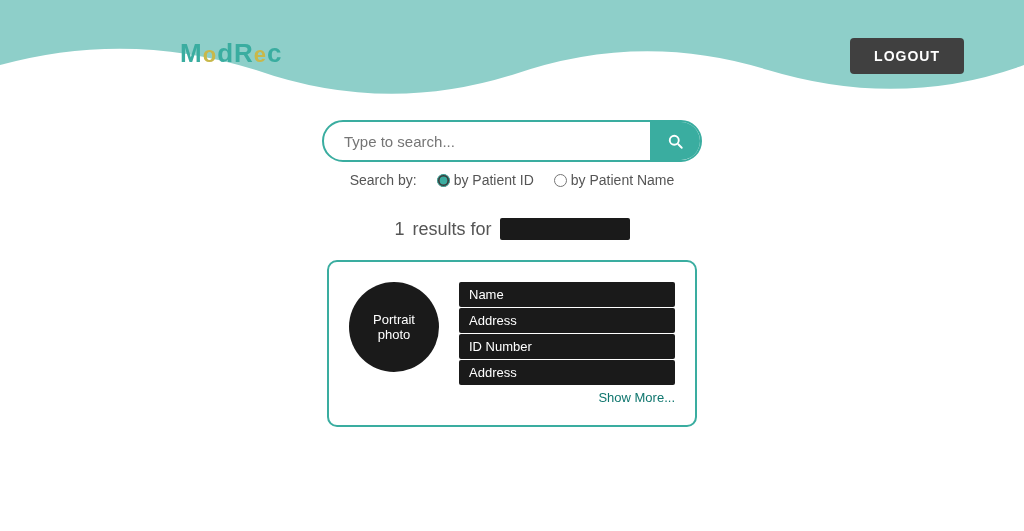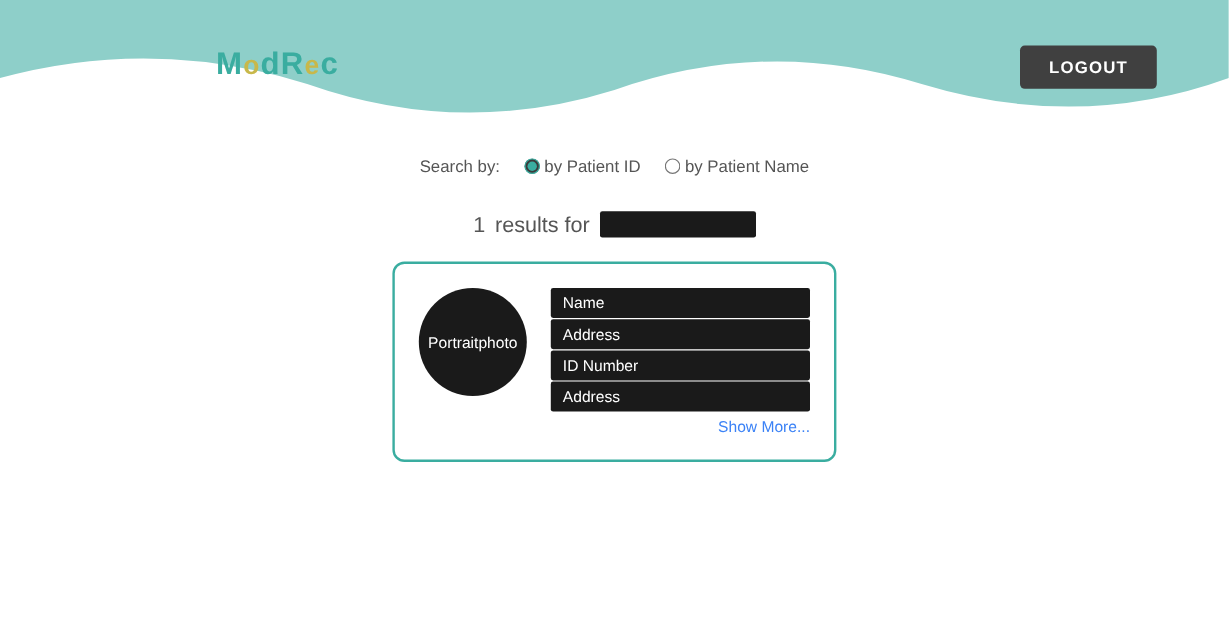--- a/index.html
+++ b/index.html
@@ -166,21 +166,21 @@
       gap: 20px;
       background: white;
     }
 
     .portrait-circle {
       width: 90px;
       height: 90px;
       border-radius: 50%;
       background: #1a1a1a;
       display: flex;
-      flex-direction: row;
+      flex-direction: column;
       align-items: center;
       justify-content: center;
       color: white;
       font-size: 13px;
       text-align: center;
       flex-shrink: 0;
     }
 
     .patient-info {
       flex: 1;
@@ -193,21 +193,21 @@
       background: #1a1a1a;
       color: white;
       padding: 5px 10px;
       font-size: 13px;
       border-radius: 2px;
       min-width: 140px;
     }
 
     .show-more {
       align-self: flex-end;
-      color: #3b82f6;
+      color: #0f766e;
       font-size: 13px;
       cursor: pointer;
       text-decoration: none;
       margin-top: 4px;
     }
   </style>
 </head>
 <body>
 
 <div class="header-wave">
@@ -217,20 +217,28 @@
 </div>
 
 <div class="logo">
   M<span class="letter-o1">o</span>dR<span class="letter-o2">e</span>c
 </div>
 
 <button class="logout-btn">LOGOUT</button>
 
 <div class="main-content">
 
+  <div class="search-container">
+    <input class="search-input" type="text" placeholder="Type to search..." style="">
+    <button class="search-btn">
+      <svg class="search-icon-svg" viewBox="0 0 24 24">
+        <path d="M21 21l-4.35-4.35M17 11A6 6 0 1 1 5 11a6 6 0 0 1 12 0z" stroke="white" stroke-width="2.5" stroke-linecap="round" fill="none"></path>
+      </svg>
+    </button>
+  </div>
 
   <div class="search-by">
     <span>Search by:</span>
     <label>
       <input type="radio" name="search_by" checked="" style="">
       <span>by Patient ID</span>
     </label>
     <label>
       <input type="radio" name="search_by" style="">
       <span>by Patient Name</span>

